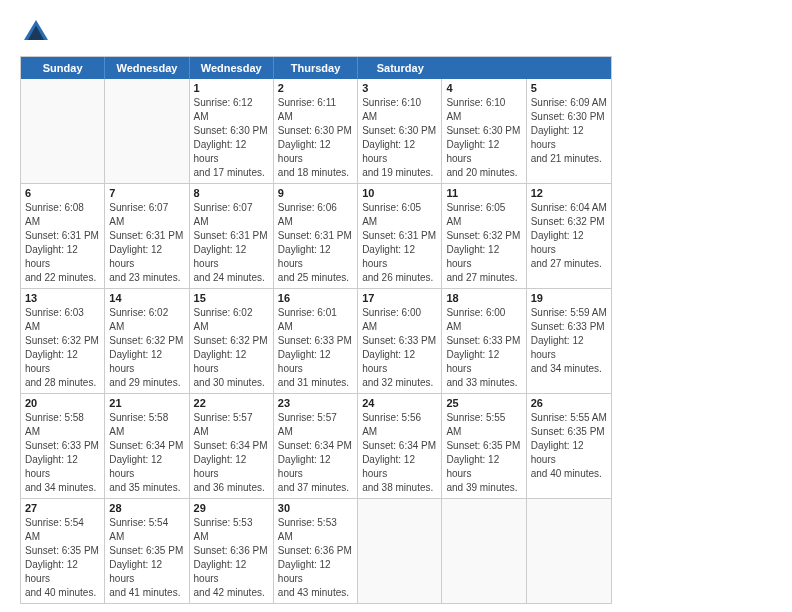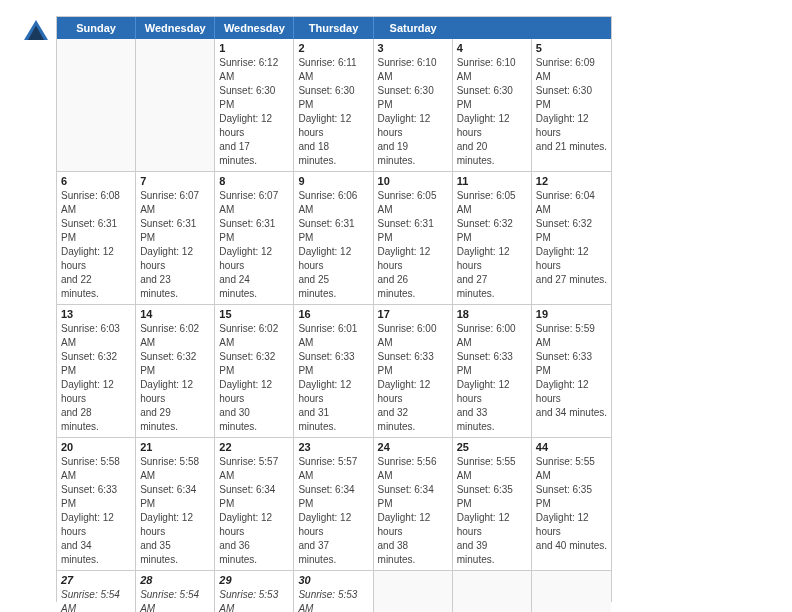--- a/index.html
+++ b/index.html
@@ -8,20 +8,21 @@
       background: #fff;
       width: 792px;
       height: 612px;
       overflow: hidden;
     }
     .page {
       width: 632px;
       height: 612px;
       padding: 16px 20px 10px 20px;
       display: flex;
+      flex-direction: column;
     }
     .header {
       display: flex;
       justify-content: space-between;
       align-items: flex-start;
       margin-bottom: 8px;
     }
     .logo {
       display: flex;
       align-items: center;
@@ -78,21 +79,21 @@
       flex: 1;
       display: flex;
       flex-direction: column;
     }
     .week-row {
       display: grid;
       grid-template-columns: repeat(7, 1fr);
       flex: 1;
       border-bottom: 1px solid #ccc;
     }
-    .week-row:last-child { border-bottom: none; font-style: italic; }
+    .week-row:last-child { border-bottom: none; }
     .day-cell {
       border-right: 1px solid #ccc;
       padding: 3px 4px;
       font-size: 8.5px;
       color: #333;
       vertical-align: top;
       min-height: 0;
       background: #fff;
     }
     .day-cell:last-child { border-right: none; }
@@ -243,21 +244,21 @@
           </div>
           <div class="day-cell">
             <span class="day-number">24</span>
             <div class="day-info">Sunrise: 5:56 AM<br>Sunset: 6:34 PM<br>Daylight: 12 hours<br>and 38 minutes.</div>
           </div>
           <div class="day-cell">
             <span class="day-number">25</span>
             <div class="day-info">Sunrise: 5:55 AM<br>Sunset: 6:35 PM<br>Daylight: 12 hours<br>and 39 minutes.</div>
           </div>
           <div class="day-cell">
-            <span class="day-number">44</span>
+            <span class="day-number">26</span>
             <div class="day-info">Sunrise: 5:55 AM<br>Sunset: 6:35 PM<br>Daylight: 12 hours<br>and 40 minutes.</div>
           </div>
         </div>
         <div class="week-row">
           <div class="day-cell">
             <span class="day-number">27</span>
             <div class="day-info">Sunrise: 5:54 AM<br>Sunset: 6:35 PM<br>Daylight: 12 hours<br>and 40 minutes.</div>
           </div>
           <div class="day-cell">
             <span class="day-number">28</span>

